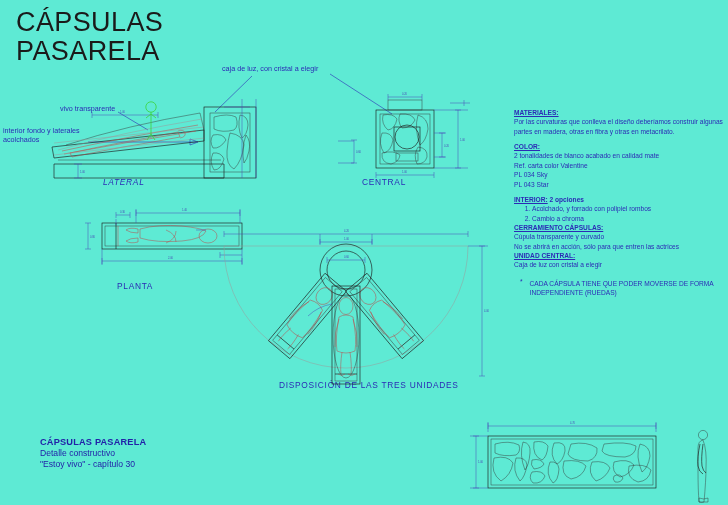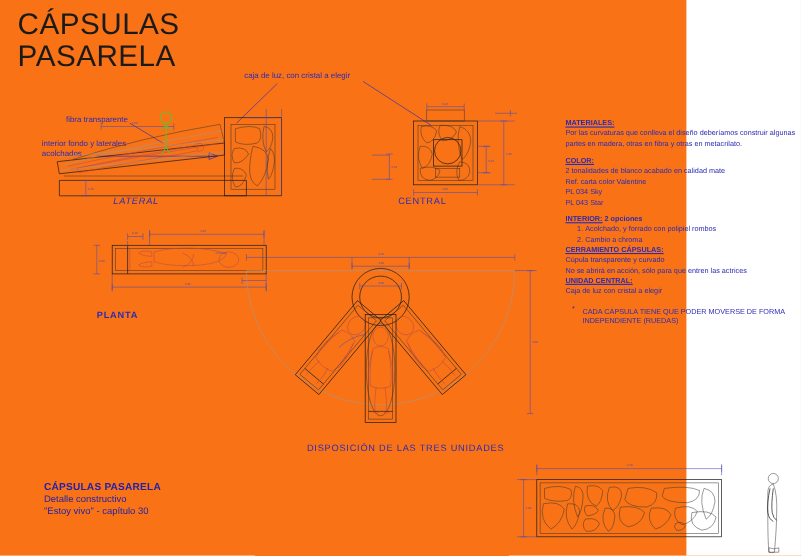--- a/index.html
+++ b/index.html
@@ -11,23 +11,23 @@
   body {
     width: 728px;
     height: 505px;
     overflow: hidden;
     font-family: "Liberation Sans", sans-serif;
     color: #000;
     position: relative;
   }
   .sheet {
     position: relative;
-    width: 624px;
+    width: 728px;
     height: 505px;
-    background: #f97316;
+    background: #5eead4;
   }
 
   
   .main-title {
     position: absolute;
     left: 16px;
     top: 8px;
     font-family: "Liberation Sans", sans-serif;
     font-weight: 300;
     font-size: 27px;
@@ -41,34 +41,34 @@
   .ann {
     position: absolute;
     color: #2b2bb5;
     font-size: 7.2px;
     line-height: 1.25;
     font-family: "Liberation Sans", sans-serif;
     white-space: pre-line;
   }
   .ann-cajaluz { left: 222px; top: 64px; }
   .ann-tapa    { left: 60px;  top: 104px; }
-  .ann-interior{ left: 3px;   top: 126px; margin-left: 35px; }
+  .ann-interior{ left: 3px;   top: 126px; }
 
   
   .caption {
     position: absolute;
     color: #2b2bb5;
     font-size: 8.4px;
     letter-spacing: 0.7px;
     font-family: "Liberation Sans", sans-serif;
   }
   .cap-lateral { left: 103px; top: 177px; font-style: italic; }
   .cap-frontal { left: 362px; top: 177px; }
-  .cap-planta  { left: 88px; top: 281px; font-weight: bold; }
-  .cap-disp    { left: 279px; top: 402px; }
+  .cap-planta  { left: 117px; top: 281px; }
+  .cap-disp    { left: 279px; top: 380px; }
 
   
   .specs {
     position: absolute;
     left: 514px;
     top: 108px;
     width: 212px;
     color: #2b2bb5;
     font-size: 6.6px;
     line-height: 1.42;
@@ -121,21 +121,21 @@
 </style>
 </head>
 <body>
 
 <div class="sheet">
 
   <div class="main-title">CÁPSULAS
 PASARELA</div>
 
   <div class="ann ann-cajaluz">caja de luz, con cristal a elegir</div>
-  <div class="ann ann-tapa">fibra transparente</div>
+  <div class="ann ann-tapa">vivo transparente</div>
   <div class="ann ann-interior">interior fondo y laterales
 acolchados</div>
 
   <svg class="draw" style="left:0px; top:60px; width:500px; height:130px;">
 
     <path class="leader" d="M252,16 L215,52"></path>
 
     <path class="leader" d="M330,14 L392,54"></path>
 
     <path class="leader" d="M118,52 L148,70"></path>

